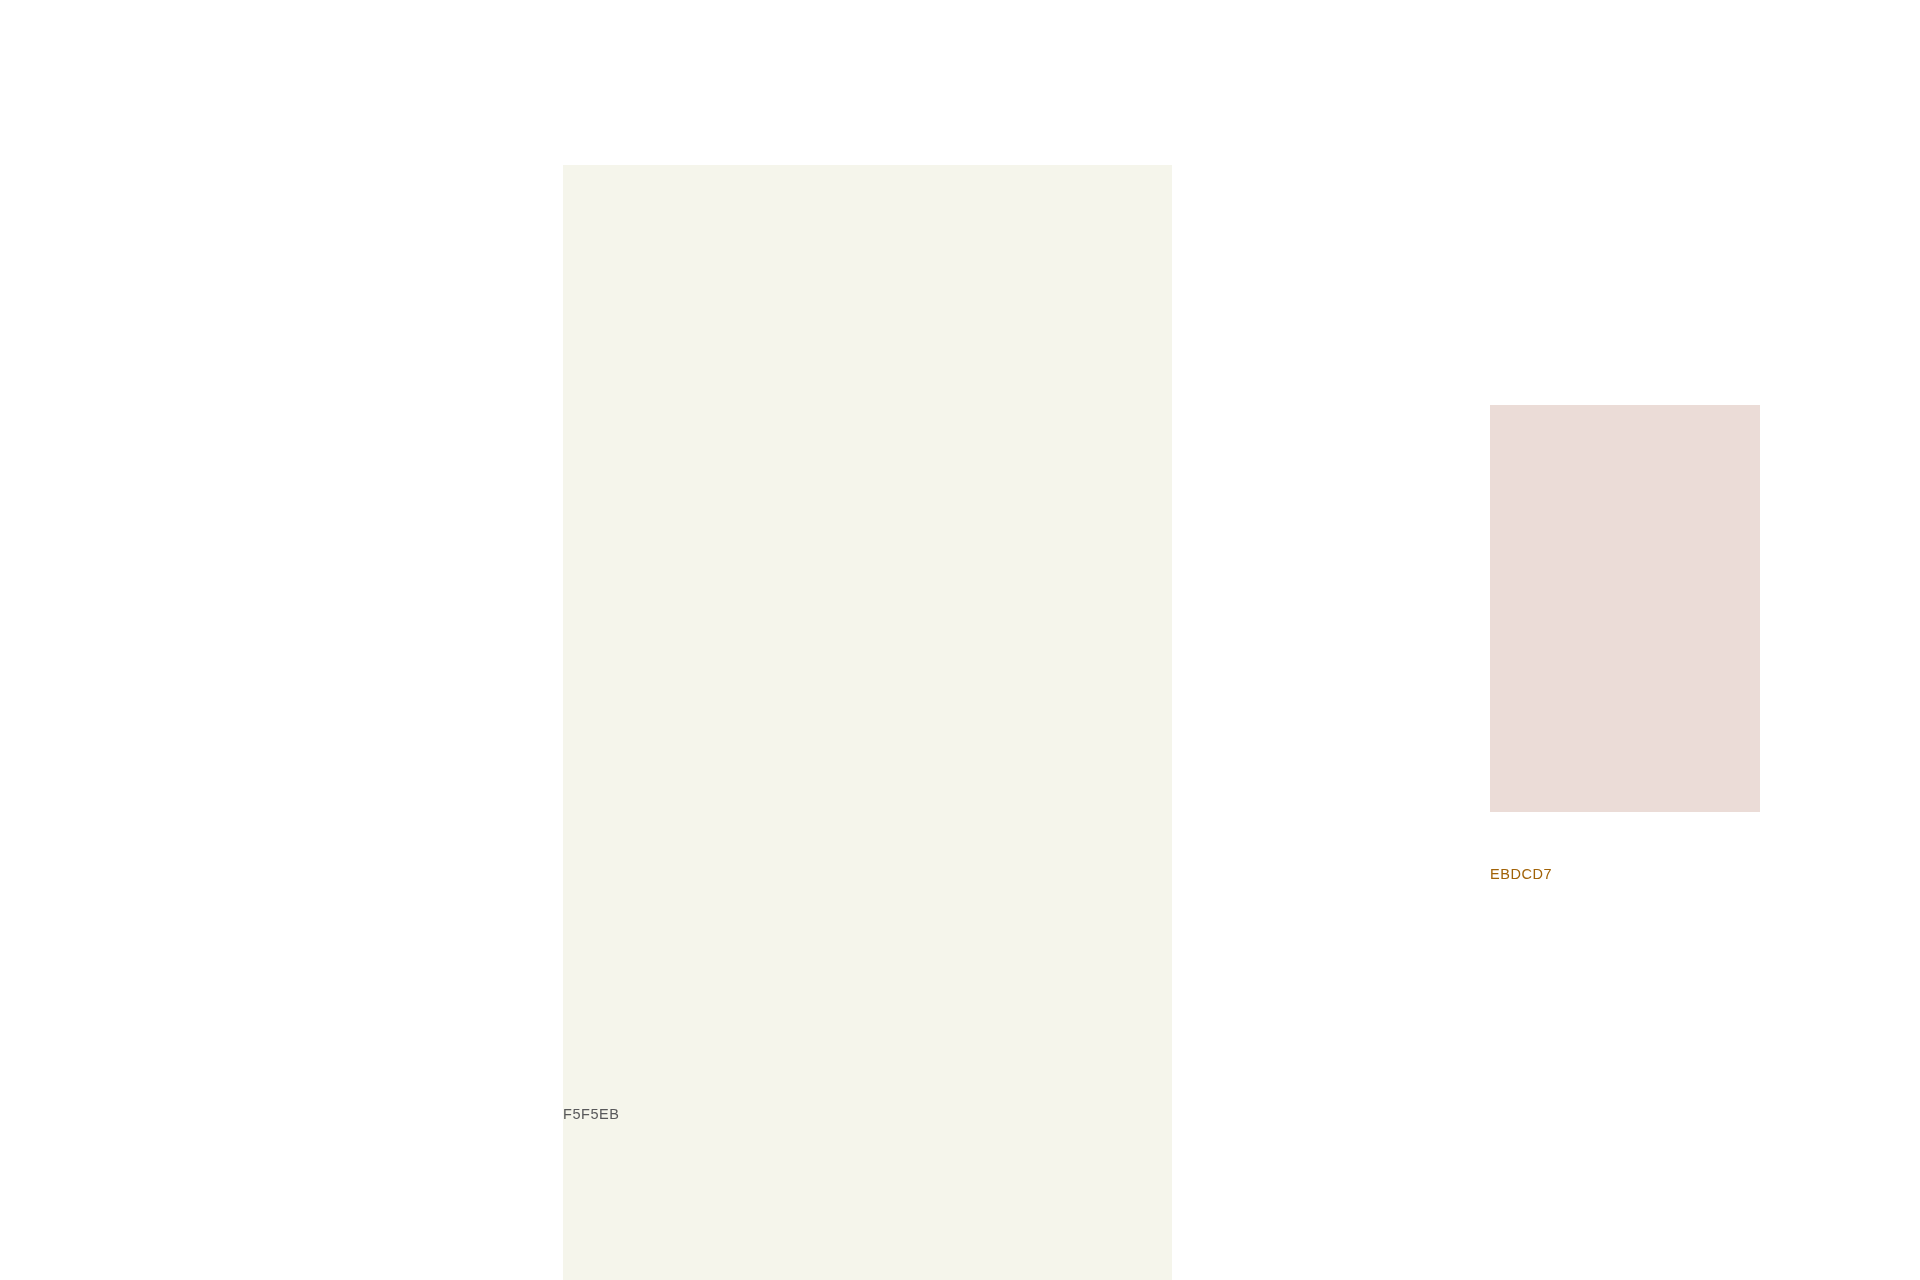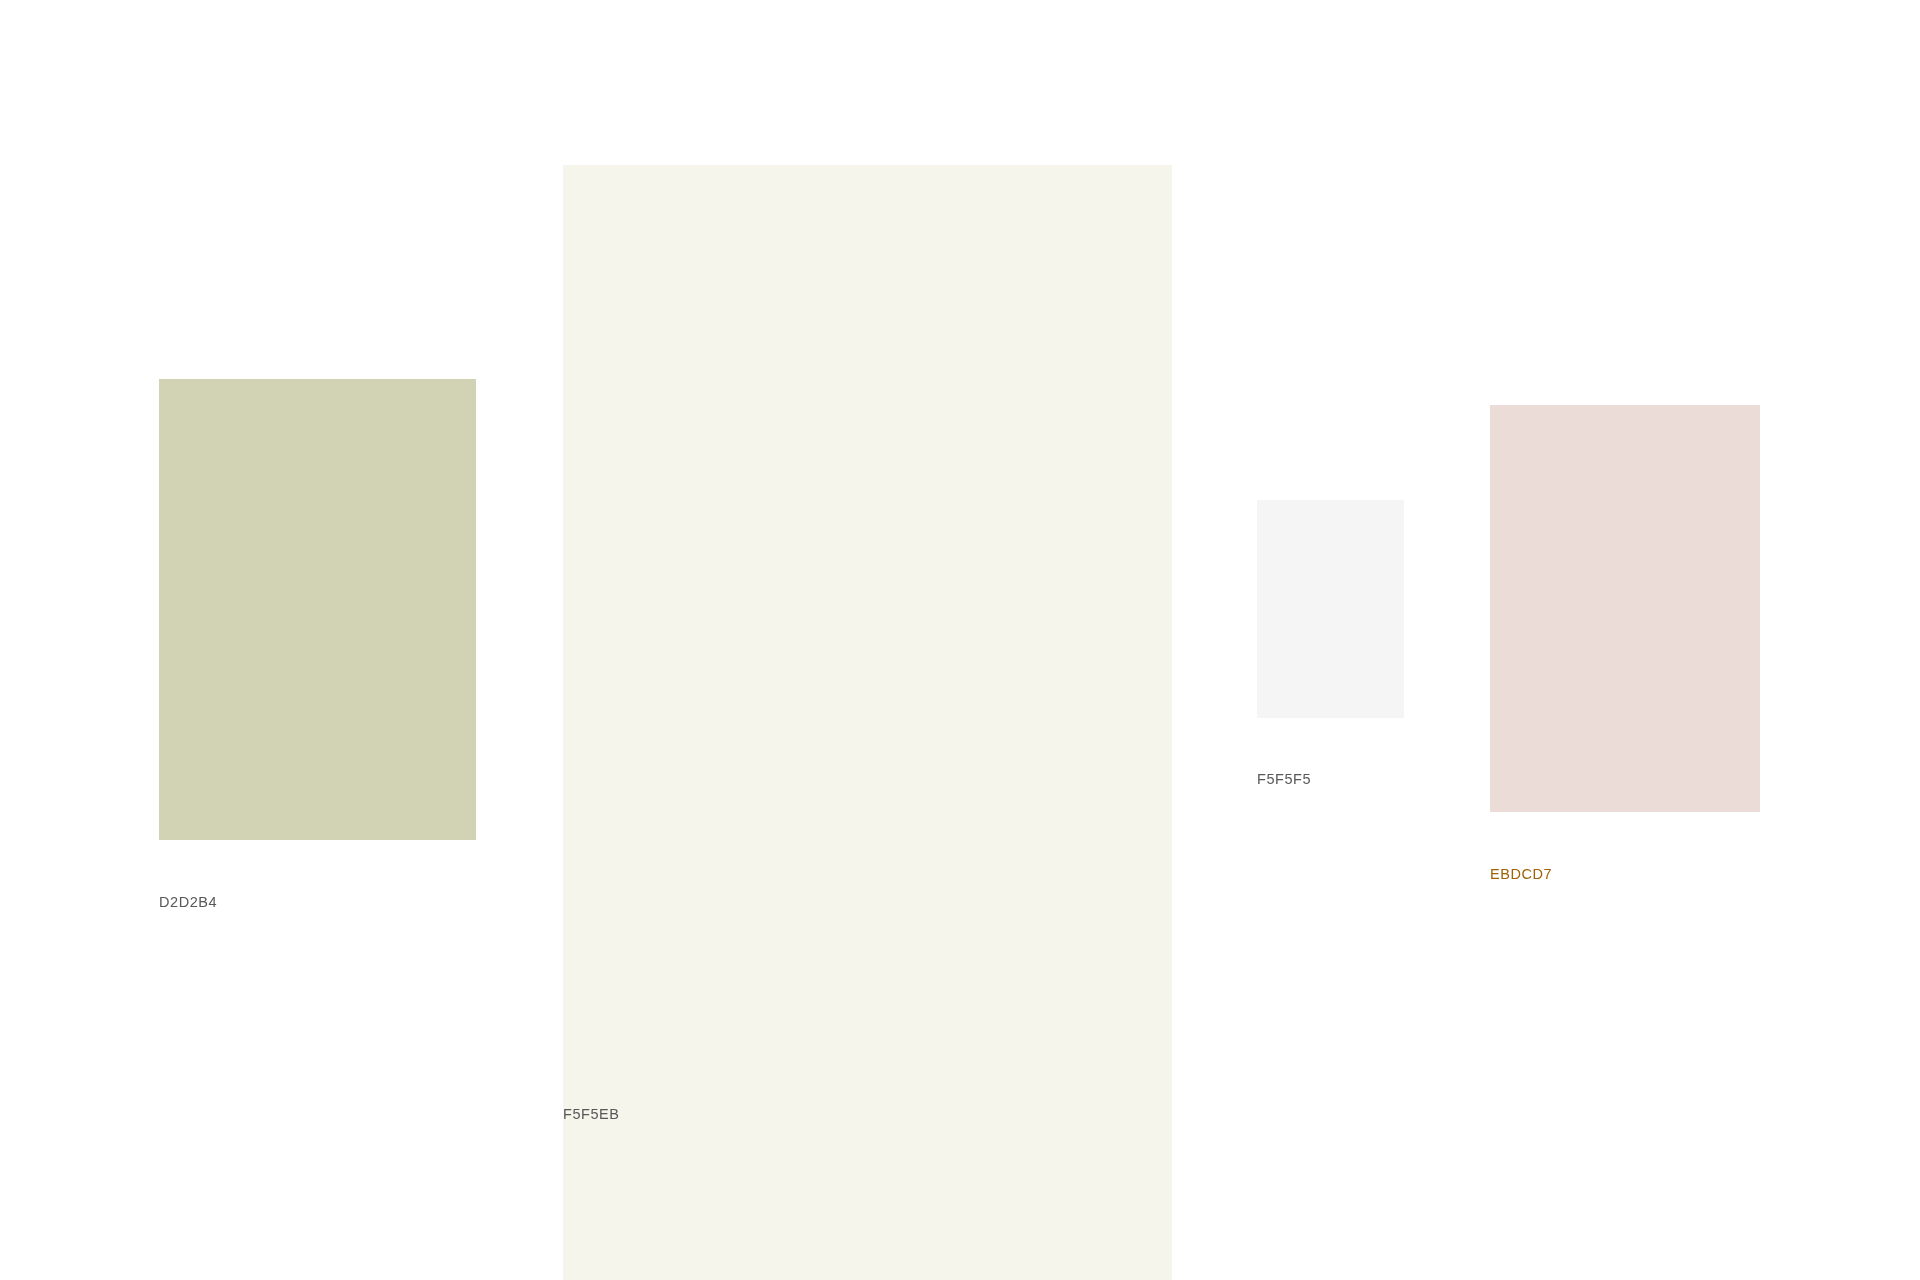--- a/index.html
+++ b/index.html
@@ -59,33 +59,25 @@
   #group-grey .swatch-label        { top: 272px; }
 
   #group-blush       { left: 1490px; top: 405px; width: 270px; height: 407px; }
   #group-blush .swatch-label       { top: 462px; }
 </style>
 </head>
 <body style="background: rgb(255, 255, 255);">
 
 <div id="palette-canvas">
 
-  <div class="swatch-group" id="group-sage">
-    <span class="swatch-chip" style="background-color: rgb(210, 210, 180);"></span>
-    <span class="swatch-label" style="color: rgb(88, 88, 90);">D2D2B4</span>
-  </div>
 
   <div class="swatch-group" id="group-cream">
     <span class="swatch-chip" style="background-color: rgb(245, 245, 235);"></span>
     <span class="swatch-label" style="color: rgb(88, 88, 90);">F5F5EB</span>
   </div>
 
-  <div class="swatch-group" id="group-grey">
-    <span class="swatch-chip" style="background-color: rgb(245, 245, 245);"></span>
-    <span class="swatch-label" style="color: rgb(88, 88, 90);">F5F5F5</span>
-  </div>
 
   <div class="swatch-group" id="group-blush">
     <span class="swatch-chip" style="background-color: rgb(235, 220, 215);"></span>
     <span class="swatch-label" style="color: #a16207;">EBDCD7</span>
   </div>
 
 </div>
 
 </body></html>

